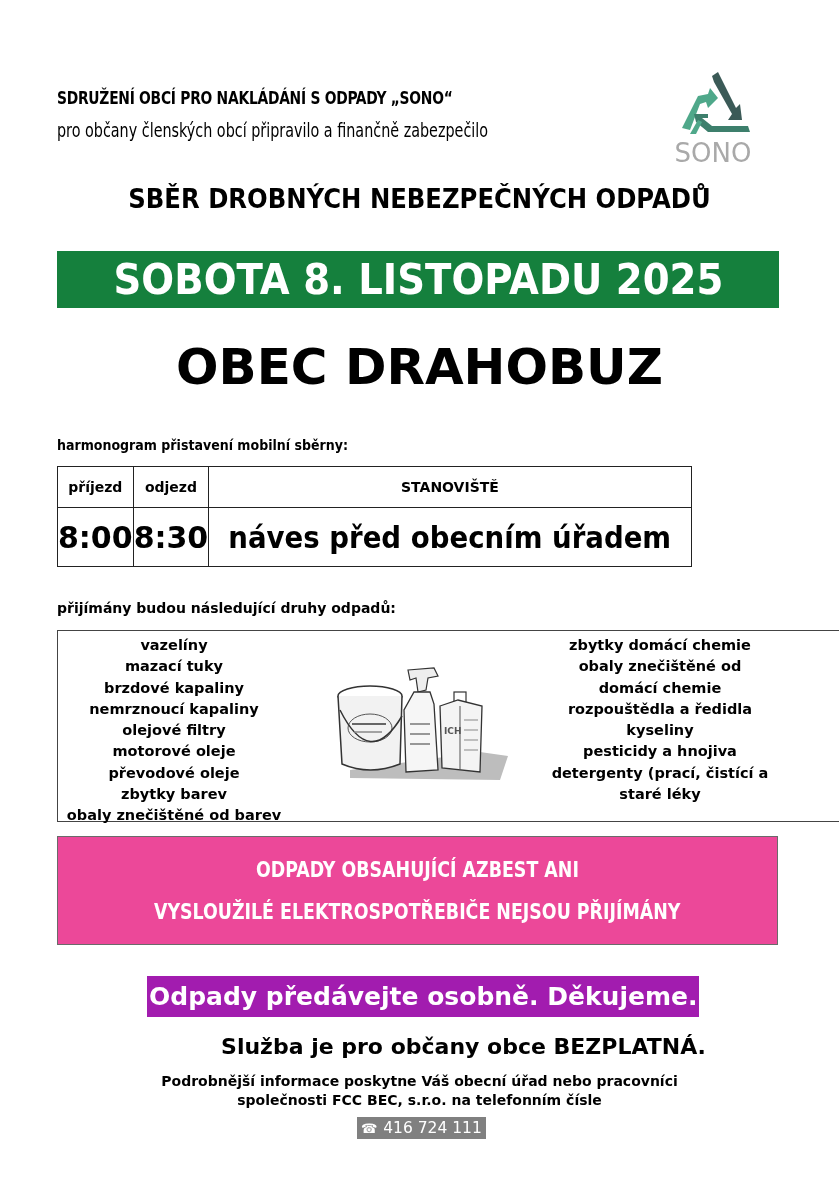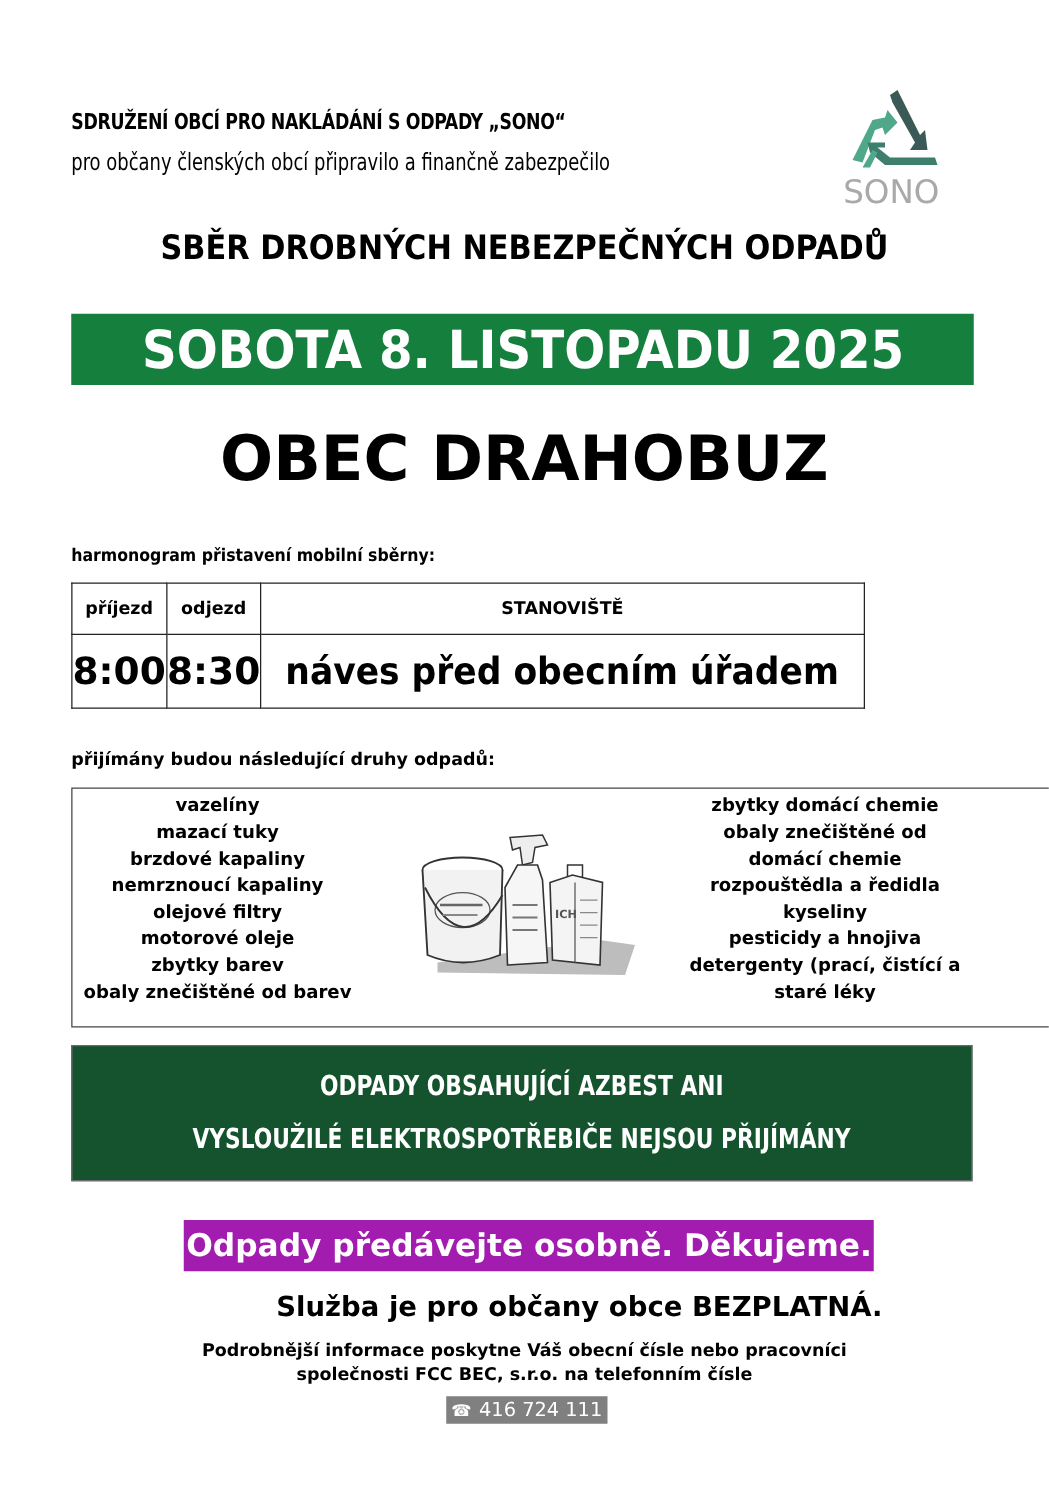--- a/index.html
+++ b/index.html
@@ -66,21 +66,21 @@
     .waste-col {
       position: absolute; top: 4px; text-align: center;
       font-size: 14.5px; font-weight: bold; line-height: 21.3px;
     }
     #waste-left { left: 0; width: 232px; }
     #waste-right { left: 482px; width: 240px; line-height: 21.3px; }
     #waste-image { left: 330px; top: 660px; width: 185px; height: 135px; }
 
     #warning-banner {
       left: 57px; top: 836px; width: 721px; height: 109px;
-      background: #14532d; color: #fff; text-align: center;
+      background: #ec4899; color: #fff; text-align: center;
       font-size: 22px; font-weight: bold; border: 1px solid #6a6a6a; box-sizing: border-box;
     }
     #warning-banner .line { position: absolute; left: 0; width: 100%; white-space: nowrap; }
     #warning-banner .line span { display: inline-block; transform: scaleX(0.88); }
     #warning-line-1 { top: 20px; }
     #warning-line-2 { top: 62px; }
 
     #handover-note {
       left: 147px; top: 976px; height: 33px; padding: 4px 2px;
       background: #a21caf; color: #fff; font-size: 25px; font-weight: bold;
@@ -147,20 +147,21 @@
 
 <div id="waste-label" class="abs">přijímány budou následující druhy odpadů:</div>
 <div id="waste-box" class="abs">
   <div id="waste-left" class="waste-col">
     <div>vazelíny</div>
     <div>mazací tuky</div>
     <div>brzdové kapaliny</div>
     <div>nemrznoucí kapaliny</div>
     <div>olejové filtry</div>
     <div>motorové oleje</div>
+    <div>převodové oleje</div>
     <div>zbytky barev</div>
     <div>obaly znečištěné od barev</div>
   </div>
   <div id="waste-right" class="waste-col">
     <div>zbytky domácí chemie</div>
     <div>obaly znečištěné od</div>
     <div>domácí chemie</div>
     <div>rozpouštědla a ředidla</div>
     <div>kyseliny</div>
     <div>pesticidy a hnojiva</div>
@@ -201,19 +202,19 @@
 <div id="warning-banner" class="abs cond">
   <div id="warning-line-1" class="line"><span>ODPADY OBSAHUJÍCÍ AZBEST ANI</span></div>
   <div id="warning-line-2" class="line"><span>VYSLOUŽILÉ ELEKTROSPOTŘEBIČE NEJSOU PŘIJÍMÁNY</span></div>
 </div>
 
 <div id="handover-note" class="abs">Odpady předávejte osobně. Děkujeme.</div>
 
 <div id="free-service" class="abs">Služba je pro občany obce BEZPLATNÁ.</div>
 
 <div id="info-text" class="abs">
-  <div>Podrobnější informace poskytne Váš obecní čísle nebo pracovníci</div>
+  <div>Podrobnější informace poskytne Váš obecní úřad nebo pracovníci</div>
   <div>společnosti FCC BEC, s.r.o. na telefonním čísle</div>
 </div>
 
 <div id="phone-badge" class="abs">
   <span class="ph-icon">☎</span><span>416 724 111</span>
 </div>
 
 </body></html>

